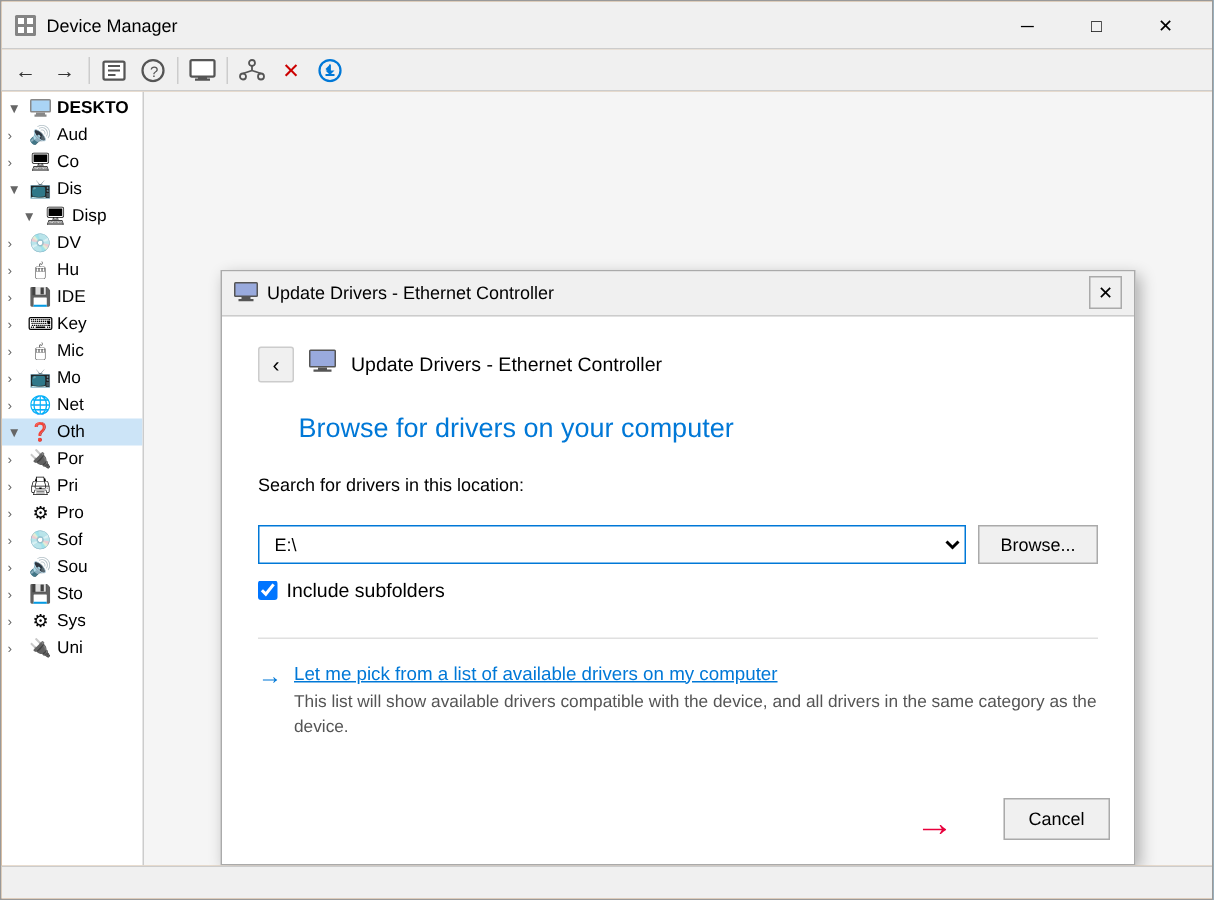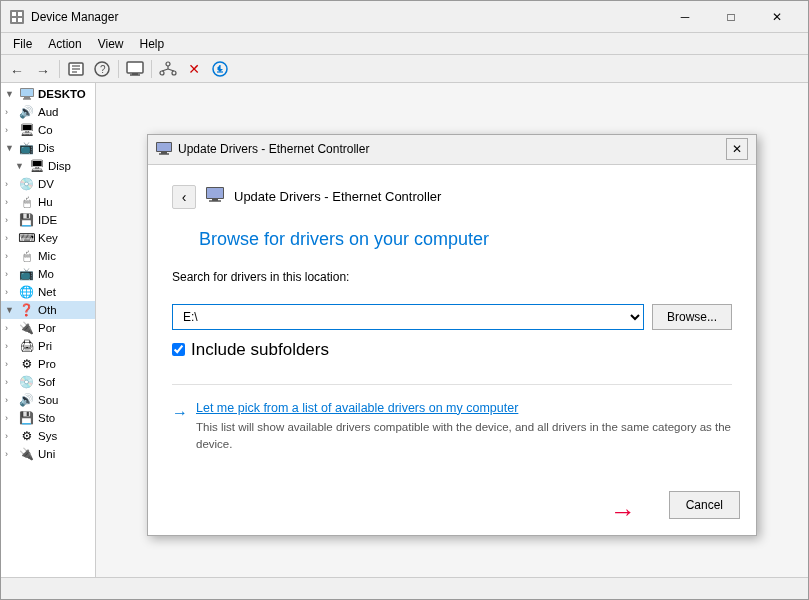--- a/index.html
+++ b/index.html
@@ -163,21 +163,21 @@
       flex: 1;
       background: #f5f5f5;
       position: relative;
     }
 
     
     .dialog-overlay {
       position: absolute;
       top: 0; left: 0; right: 0; bottom: 0;
       display: flex;
-      align-items: center;
+      align-items: flex-end;
       justify-content: center;
       padding-top: 10px;
     }
 
     .dialog {
       width: 610px;
       background: #fff;
       border: 1px solid #aaa;
       box-shadow: 3px 3px 10px rgba(0,0,0,0.3);
       display: flex;
@@ -280,21 +280,21 @@
       display: flex;
       align-items: center;
       gap: 6px;
       margin-bottom: 24px;
     }
     .checkbox-row input[type="checkbox"] {
       width: 13px;
       height: 13px;
     }
     .checkbox-label {
-      font-size: 17px;
+      font-size: 13px;
     }
 
     .divider-line {
       border: none;
       border-top: 1px solid #e0e0e0;
       margin-bottom: 16px;
     }
 
     .pick-link {
       display: flex;
@@ -394,26 +394,20 @@
       </svg>
     </div>
     <div class="title-bar-title">Device Manager</div>
     <div class="title-bar-controls">
       <button class="title-bar-btn">─</button>
       <button class="title-bar-btn">□</button>
       <button class="title-bar-btn close">✕</button>
     </div>
   </div>
 
-  <div class="menu-bar">
-    <div class="menu-item">File</div>
-    <div class="menu-item">Action</div>
-    <div class="menu-item">View</div>
-    <div class="menu-item">Help</div>
-  </div>
 
   <div class="toolbar">
     <button class="toolbar-btn">←</button>
     <button class="toolbar-btn">→</button>
     <div class="toolbar-separator"></div>
     <button class="toolbar-btn">
       <svg width="16" height="16" viewBox="0 0 16 16" fill="none">
         <rect x="1" y="2" width="14" height="12" rx="1" stroke="#555" stroke-width="1.5" fill="white"></rect>
         <line x1="4" y1="5" x2="12" y2="5" stroke="#555" stroke-width="1.2"></line>
         <line x1="4" y1="8" x2="12" y2="8" stroke="#555" stroke-width="1.2"></line>

